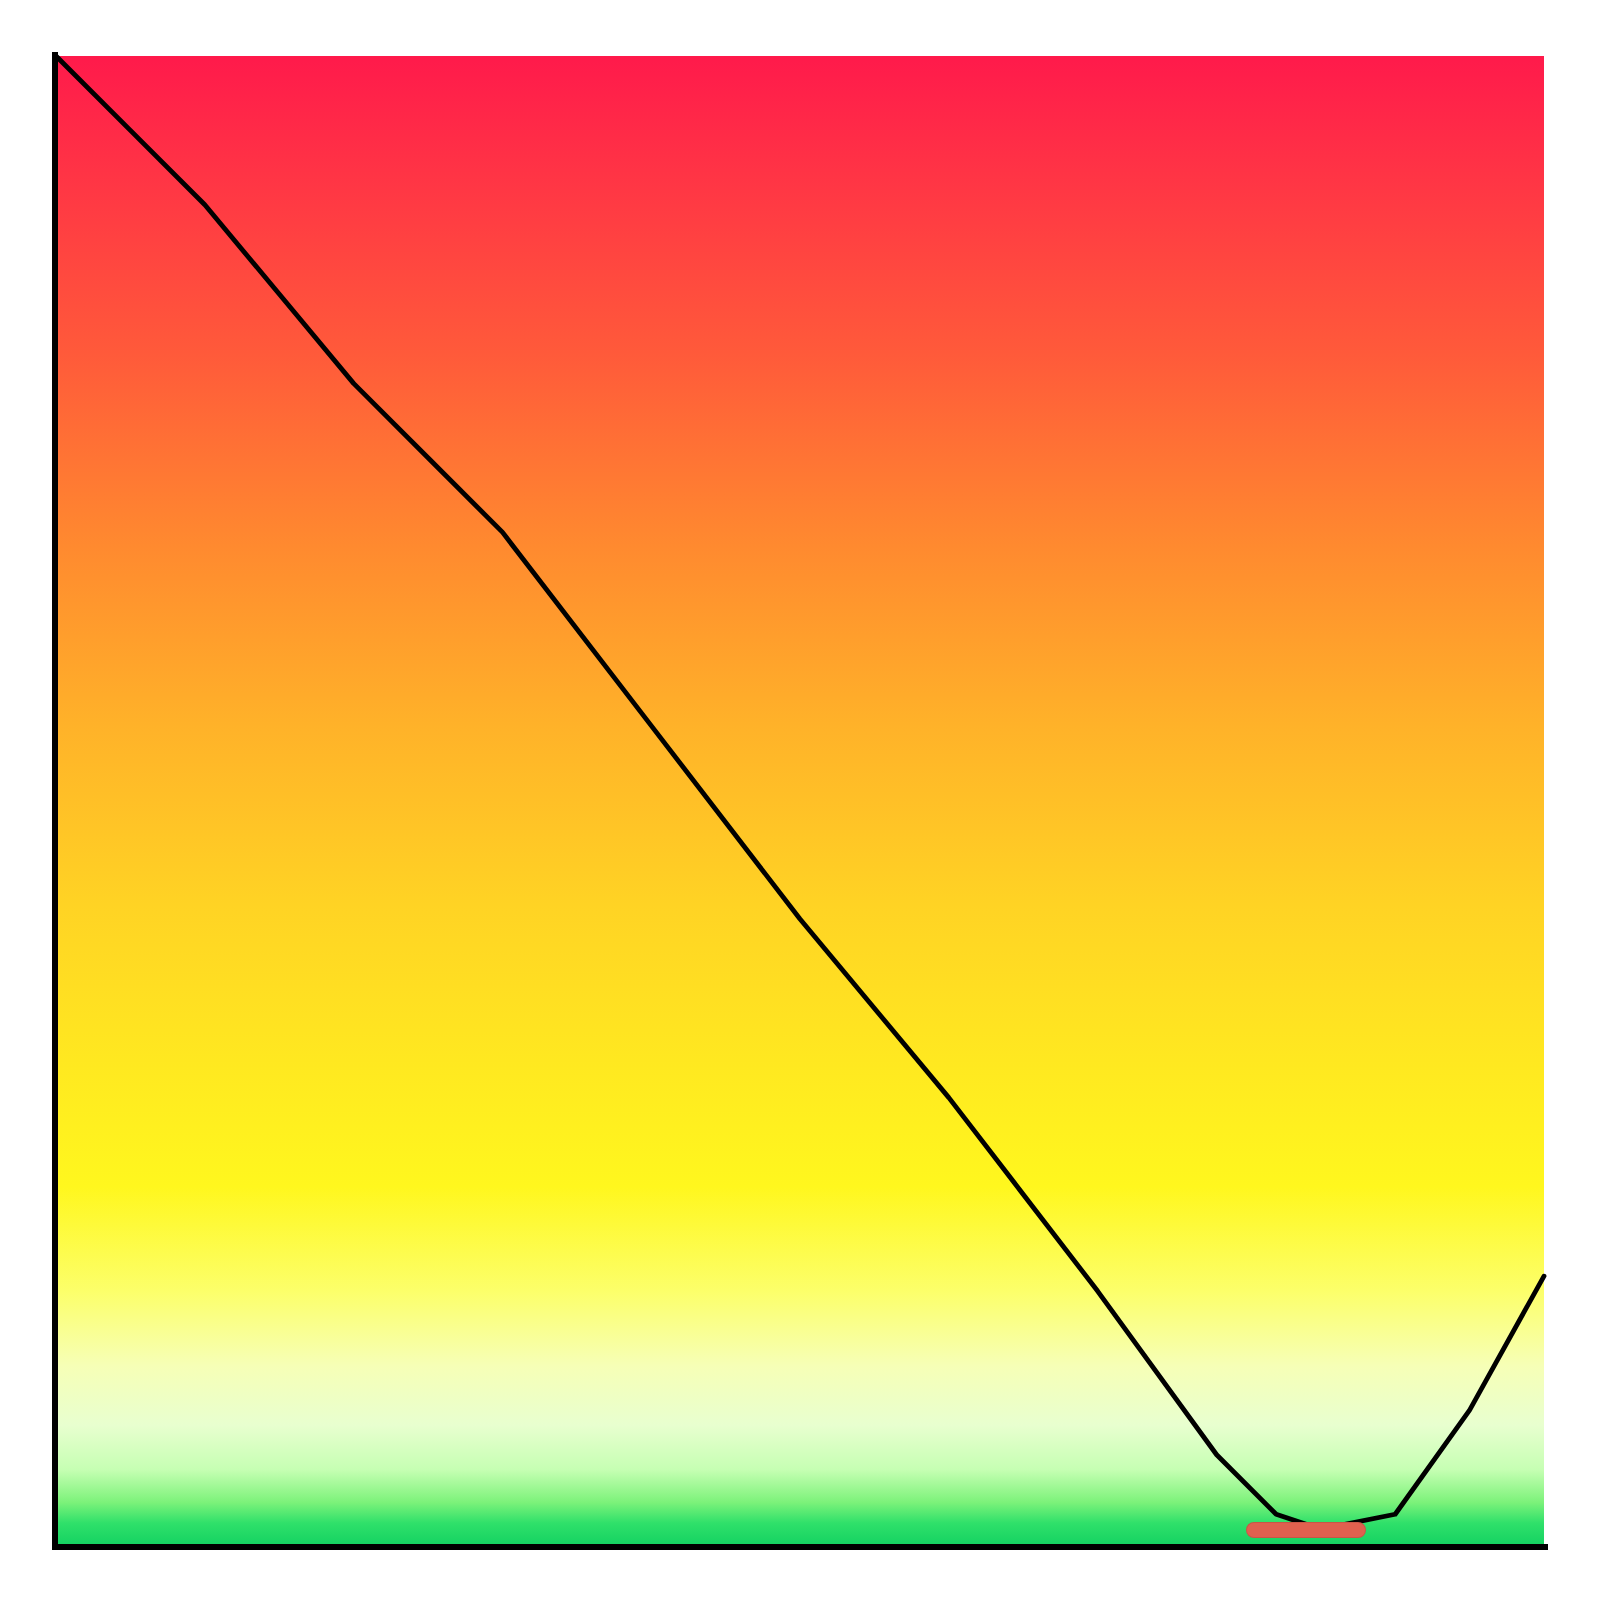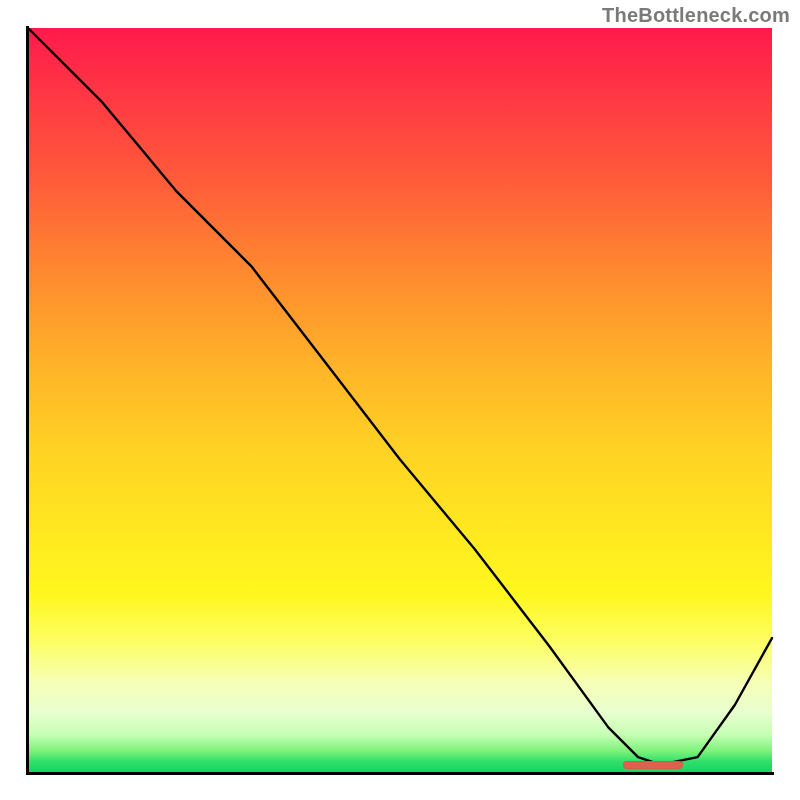--- a/index.html
+++ b/index.html
@@ -93,21 +93,20 @@
     border-radius: 4px;
     background: #e0604f;
     box-shadow: 0 0 0 0.5px rgba(0,0,0,0.1) inset;
   }
 </style>
 </head>
 <body>
 
 <div class="wrap">
 
-  <div class="attribution">TheBottleneck.com</div>
 
   <div class="plot">
     <div class="plot-inner"></div>
 
     <svg class="curve" viewBox="0 0 744 744" preserveAspectRatio="none">
       <path d="M0.00 0.00 L37.20 37.20 L74.40 74.40 L111.60 119.04 L148.80 163.68 L186.00 200.88 L223.20 238.08 L297.60 334.80 L372.00 431.52 L446.40 520.80 L520.80 617.52 L580.32 699.36 L610.08 729.12 L632.40 736.56 L669.60 729.12 L706.80 677.04 L744.00 610.08"></path>
     </svg>
 
     <div class="marker" style="left: 595.2px; width: 59.52px; top: 732.56px;"></div>
   </div>

